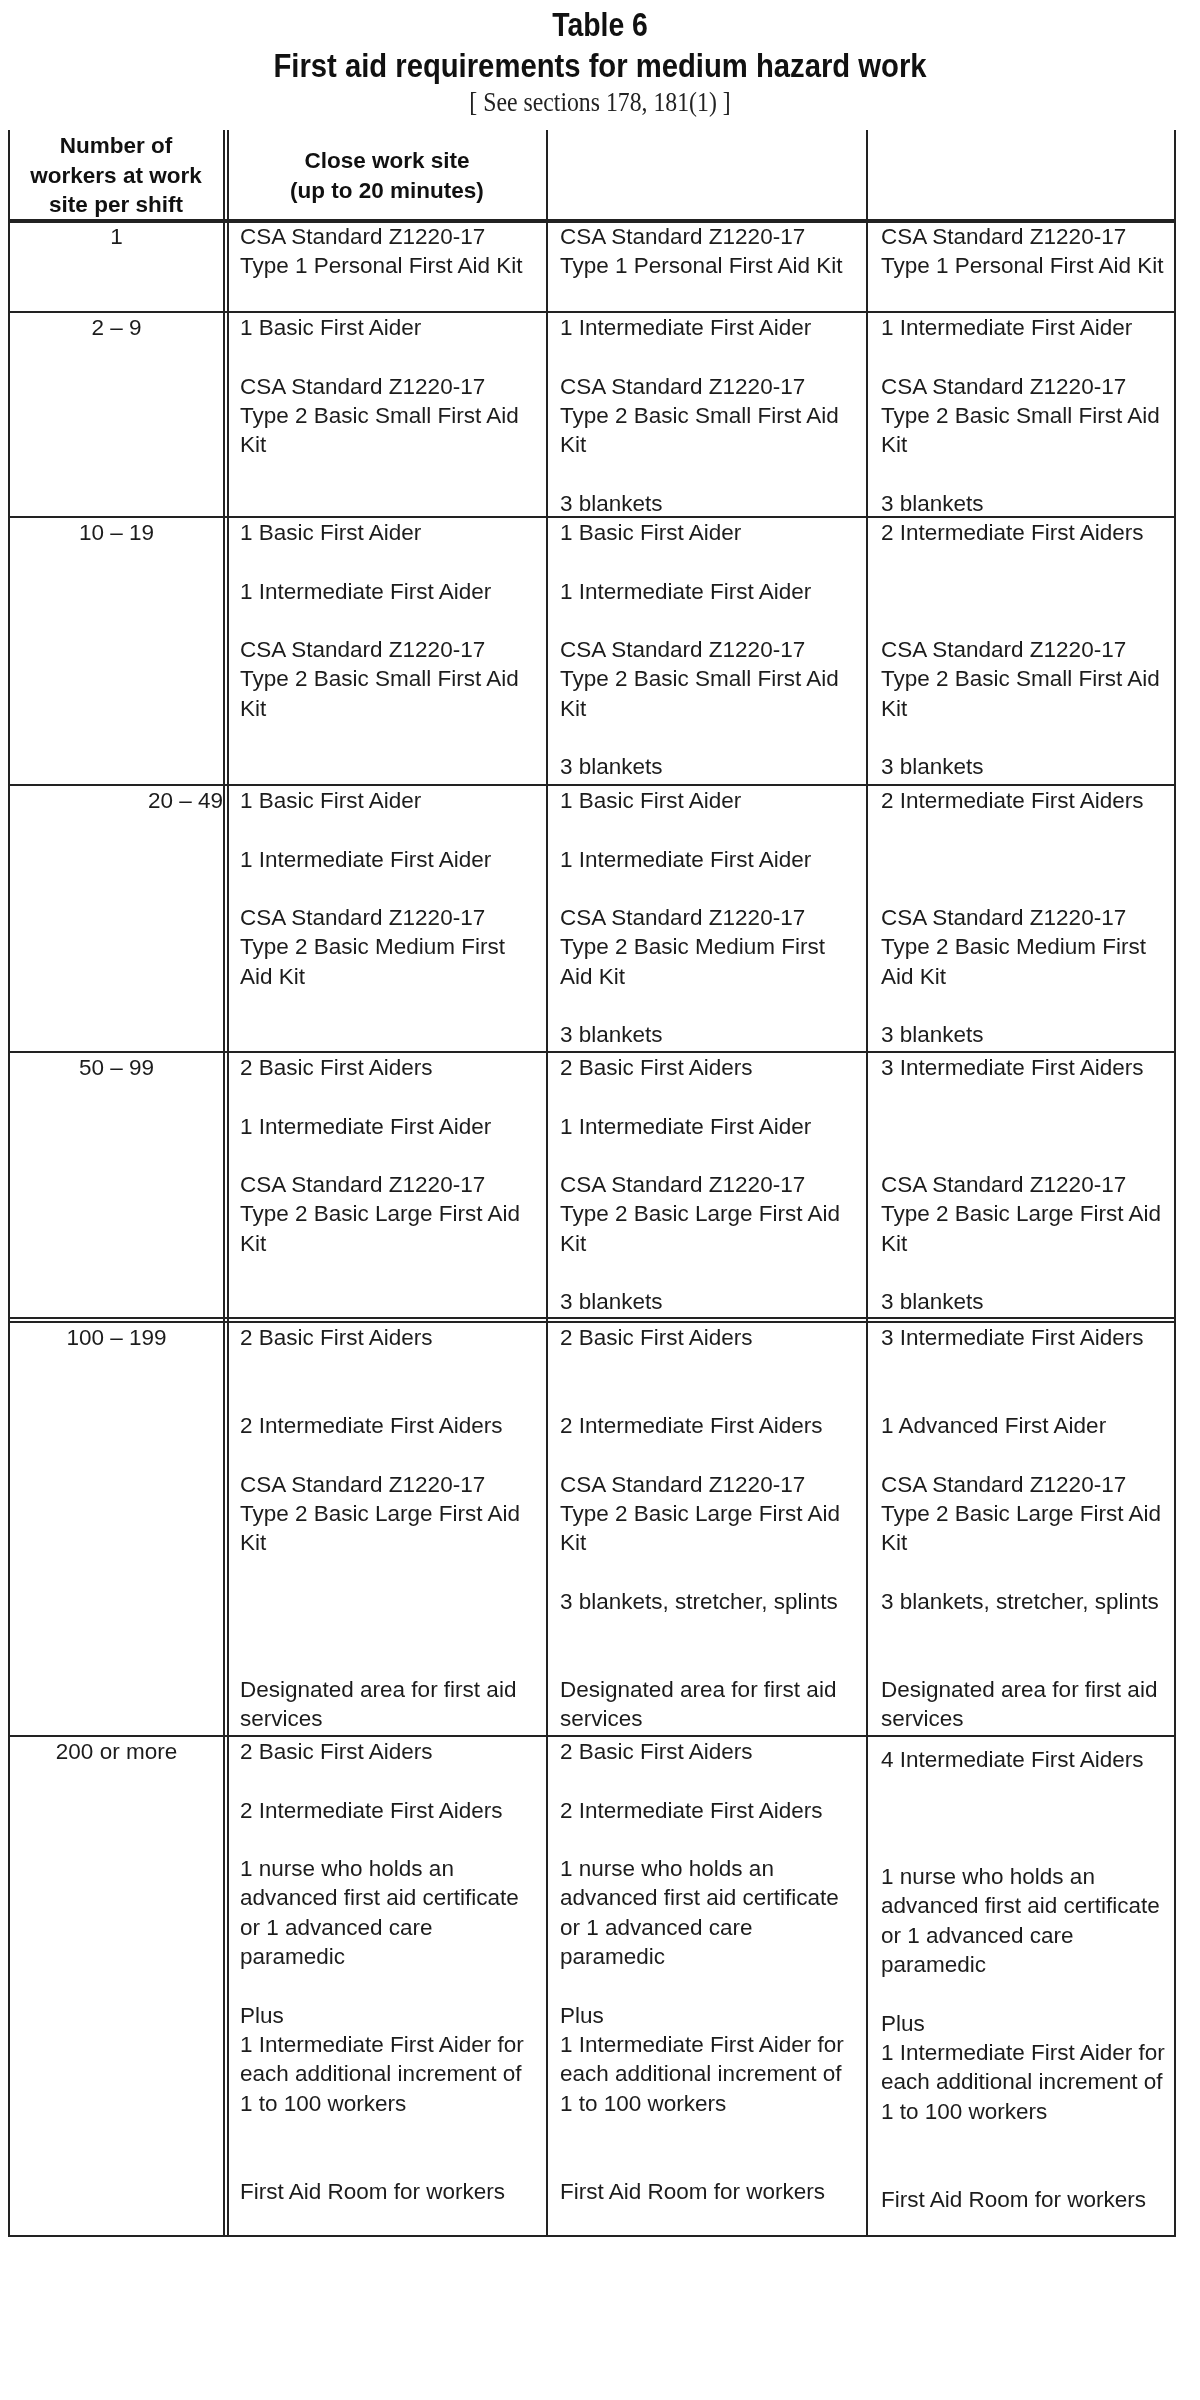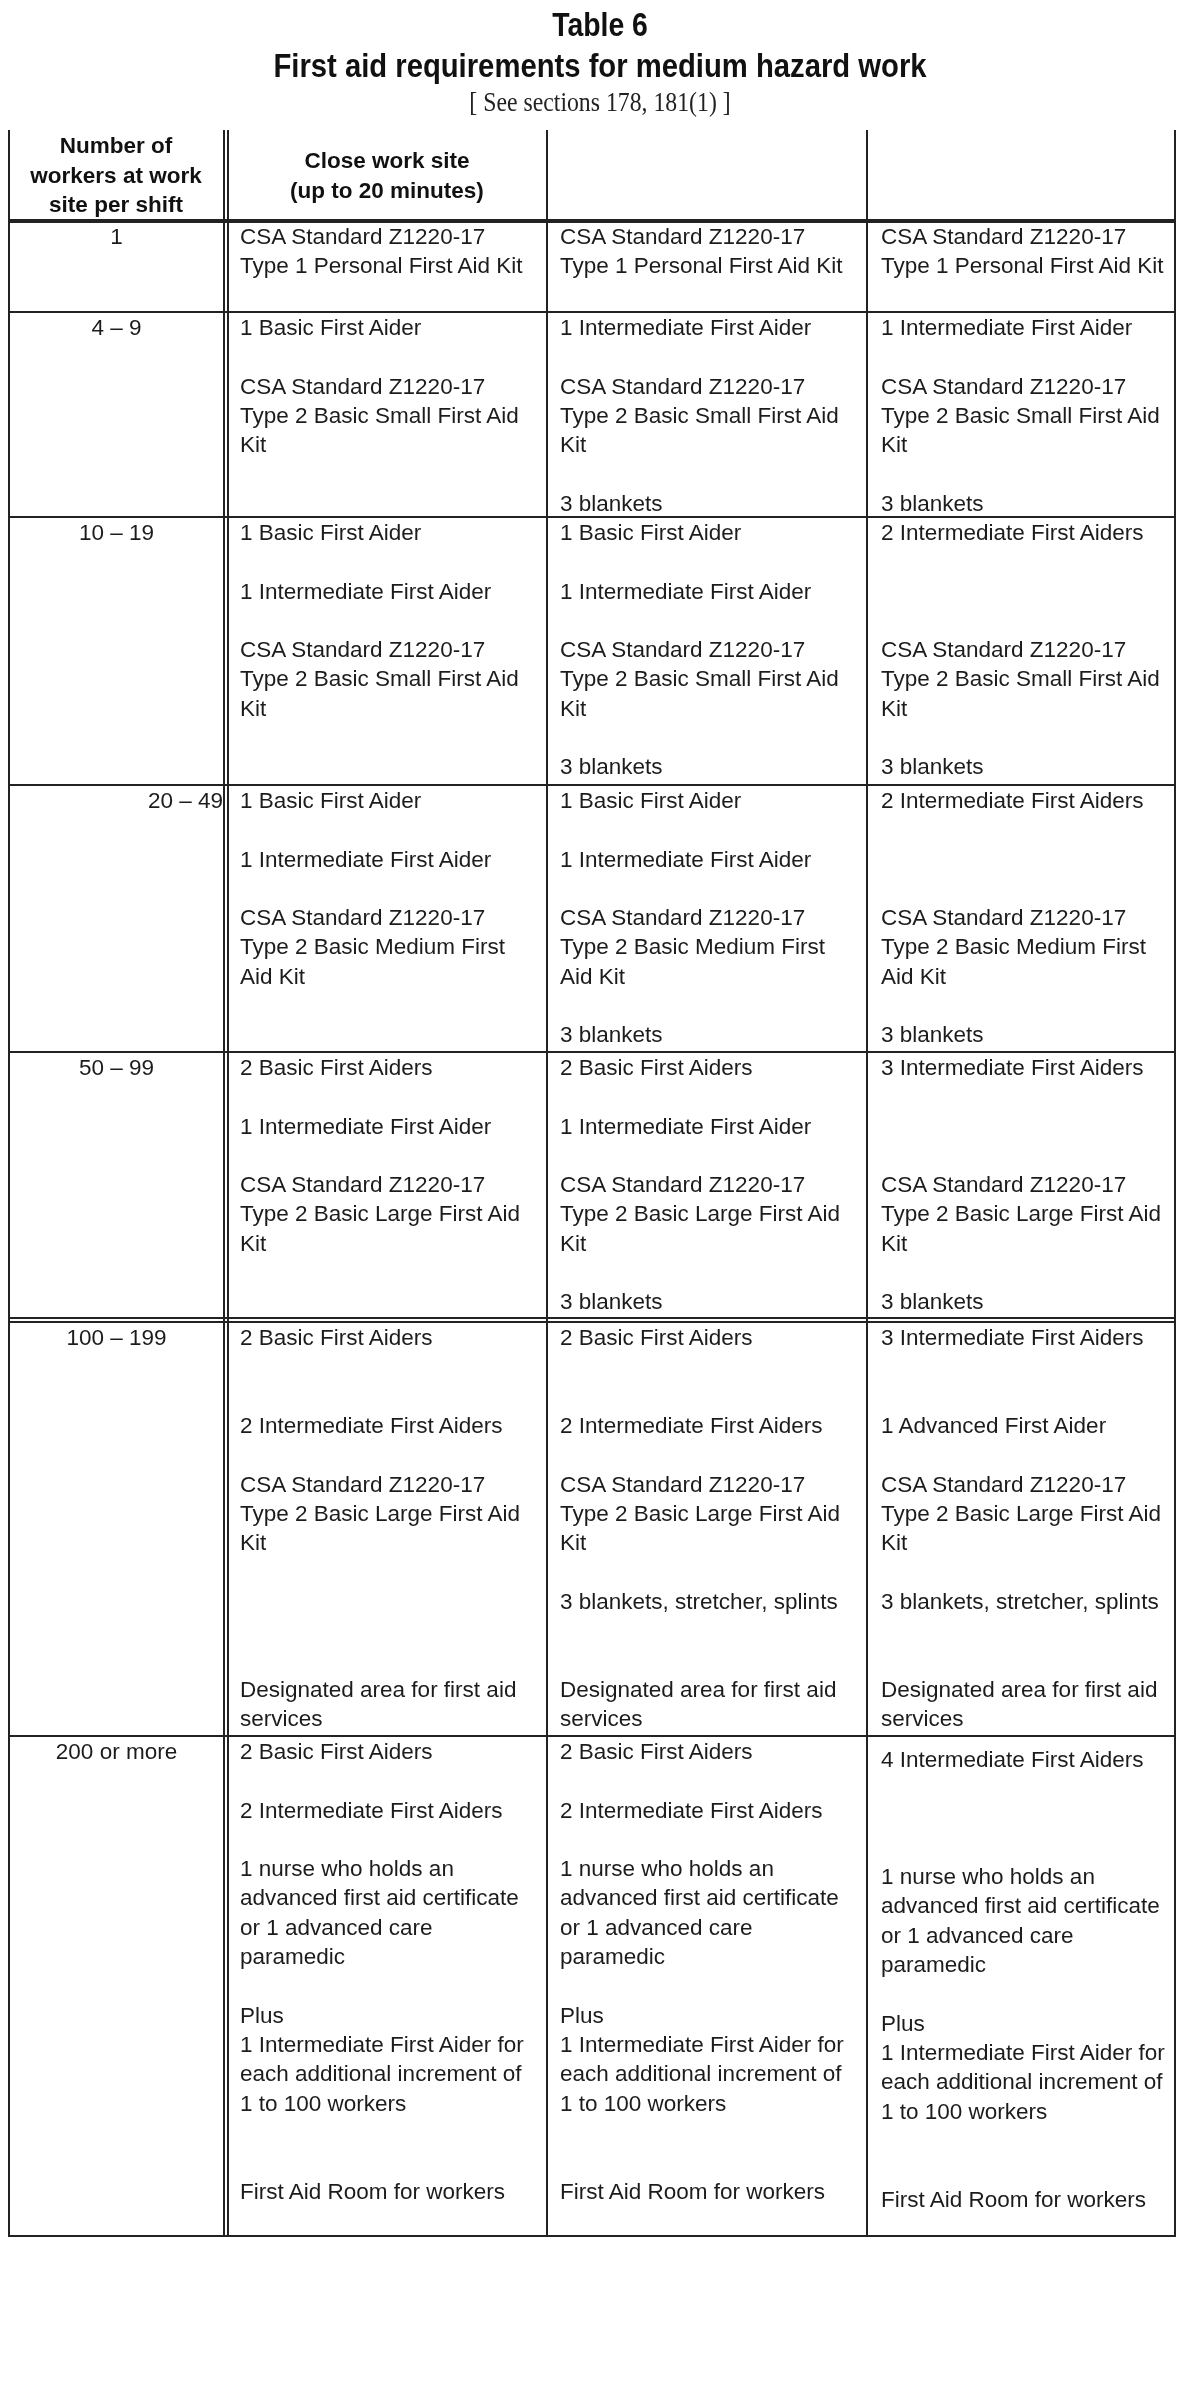--- a/index.html
+++ b/index.html
@@ -66,21 +66,21 @@
     <div class="cell num" style="left: 2px; top: 92px; width: 213px; height: 91px;">1</div>
     <div class="cell" style="left: 232px; top: 92px; width: 298px; height: 91px;">
       <div class="blk" style="top: 0px;">CSA Standard Z1220-17 Type 1 Personal First Aid Kit</div>
     </div>
     <div class="cell" style="left: 552px; top: 92px; width: 299px; height: 91px;">
       <div class="blk" style="top: 0px;">CSA Standard Z1220-17 Type 1 Personal First Aid Kit</div>
     </div>
     <div class="cell" style="left: 873px; top: 92px; width: 285px; height: 91px;">
       <div class="blk" style="top: 0px;">CSA Standard Z1220-17 Type 1 Personal First Aid Kit</div>
     </div>
-    <div class="cell num" style="left: 2px; top: 183px; width: 213px; height: 205px;">4 – 9</div>
+    <div class="cell num" style="left: 2px; top: 183px; width: 213px; height: 205px;">2 – 9</div>
     <div class="cell" style="left: 232px; top: 183px; width: 298px; height: 205px;">
       <div class="blk" style="top: 0px;">1 Basic First Aider</div>
       <div class="blk" style="top: 58.6px;">CSA Standard Z1220-17 Type 2 Basic Small First Aid Kit</div>
     </div>
     <div class="cell" style="left: 552px; top: 183px; width: 299px; height: 205px;">
       <div class="blk" style="top: 0px;">1 Intermediate First Aider</div>
       <div class="blk" style="top: 58.6px;">CSA Standard Z1220-17 Type 2 Basic Small First Aid Kit</div>
       <div class="blk" style="top: 175.8px;">3 blankets</div>
     </div>
     <div class="cell" style="left: 873px; top: 183px; width: 285px; height: 205px;">

